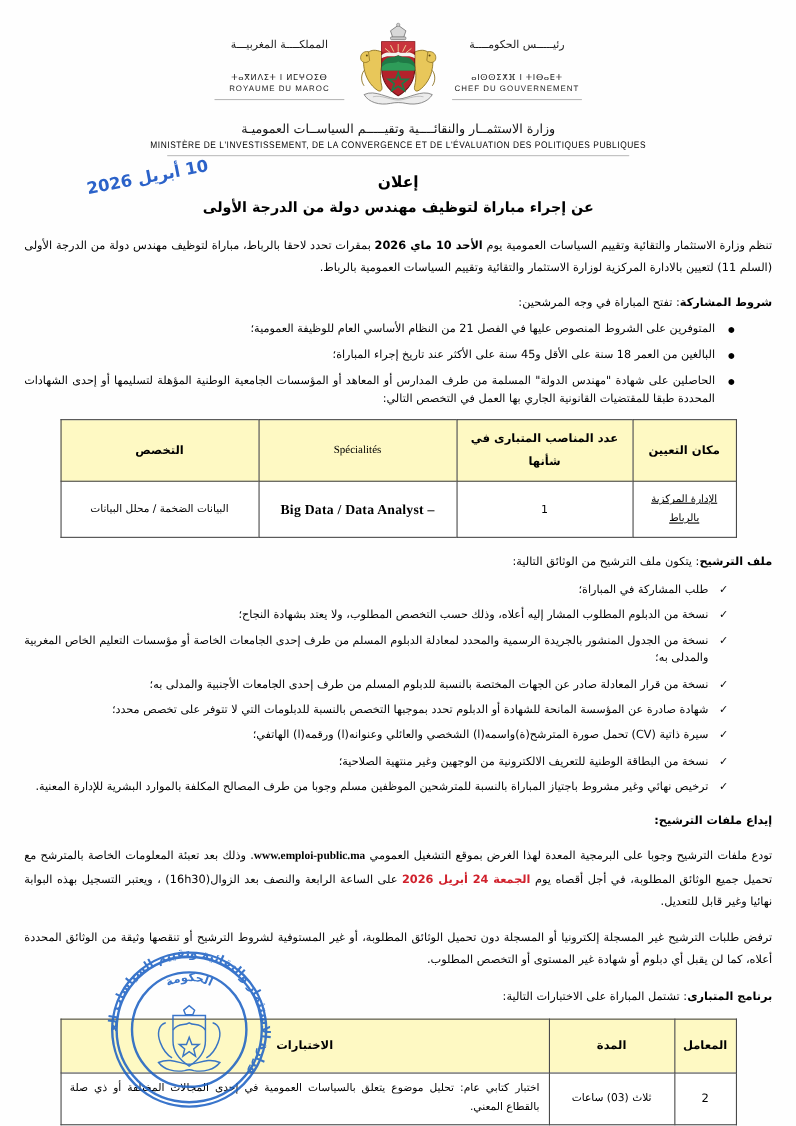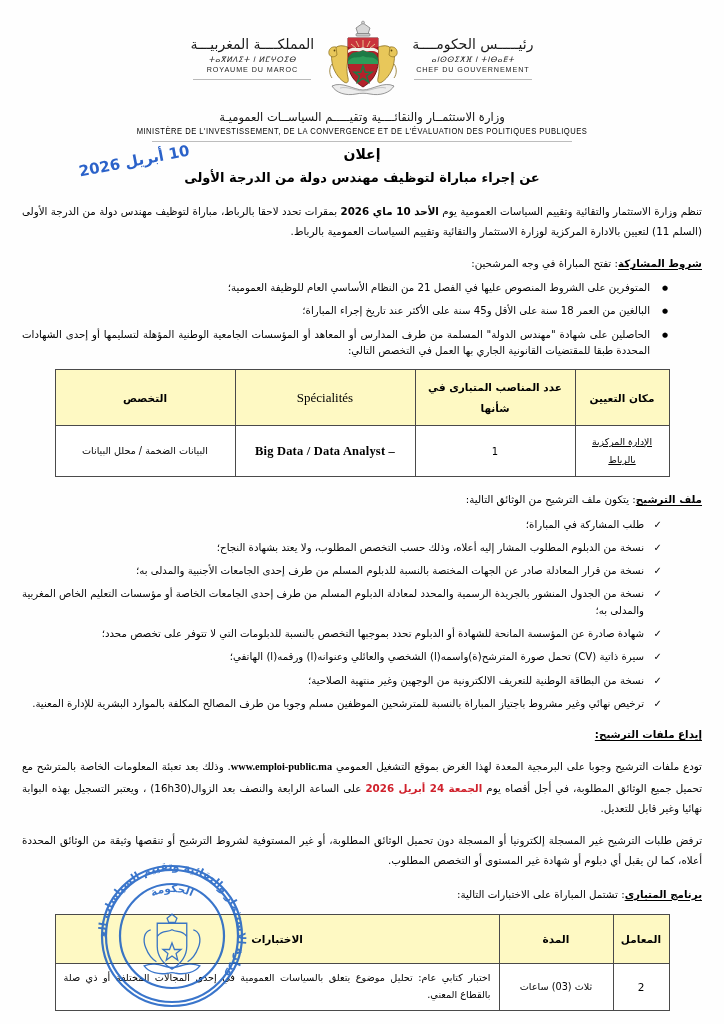--- a/index.html
+++ b/index.html
@@ -35,34 +35,33 @@
     padding-top: 20px;
     padding-inline: 200px;
   }
   .header-block {
     width: 128px;
     text-align: center;
     line-height: 1.25;
     padding-top: 16px;
   }
   .hb-ar {
-    font-size: 14px;
+    font-size: 10px;
     letter-spacing: 1.2px;
     color: #1a1a1a;
     white-space: nowrap;
     font-weight: 400;
   }
   .hb-tif {
     font-size: 7.5px;
     letter-spacing: 0.6px;
     color: #222;
     white-space: nowrap;
-    margin-top: 1px;
+    margin-top: 17px;
     font-family: "DejaVu Sans", sans-serif;
-    font-style: italic;
   }
   .hb-fr {
     font-size: 7.2px;
     letter-spacing: 0.9px;
     color: #1a1a1a;
     white-space: nowrap;
     margin-top: 1px;
     font-family: "Liberation Sans", sans-serif;
   }
   .hb-rule {
@@ -108,21 +107,21 @@
     transform: scaleY(1.15);
   }
   .min-rule {
     margin: 4px auto 0;
     width: 420px;
     height: 1px;
     background: #bdbdbd;
   }
 
   
-  .title-wrap { text-align: center; margin-top: 4px; }
+  .title-wrap { text-align: center; margin-top: 16px; }
   .title-1 {
     font-size: 14px;
     font-weight: bold;
     color: #000;
   }
   .title-2 {
     font-size: 13px;
     font-weight: bold;
     margin-top: 8px;
     color: #000;
@@ -147,21 +146,20 @@
     margin: 0 22px;
     font-size: 10.3px;
     line-height: 1.95;
     text-align: justify;
   }
   .para { margin-top: 12px; }
   .para.first { margin-top: 16px; }
   b, .bold { font-weight: bold; }
   .ul-head {
     font-weight: bold;
-    text-decoration: underline;
     text-underline-offset: 2px;
   }
 
   ul.bullets, ul.checks {
     list-style: none;
     margin: 6px 0 0;
     padding: 0 24px 0 0;
   }
   ul.bullets li, ul.checks li {
     position: relative;
@@ -219,21 +217,21 @@
   .tbl-spec col.c-place { width: 94px; }
   .tbl-spec td.spec-val {
     font-family: "Liberation Serif", serif;
     font-weight: bold;
     font-size: 12.5px;
     letter-spacing: 0.2px;
   }
   .tbl-spec th.th-spec {
     font-family: "Liberation Serif", serif;
     font-weight: normal;
-    font-size: 13px;
+    font-size: 10px;
     margin-left: 44px;
   }
   .tbl-spec td.place { font-size: 9.3px; text-decoration: underline; }
   .tbl-spec td.dom { font-size: 9.6px; }
 
   
   .tbl-exam col.c-exam { width: 444px; }
   .tbl-exam col.c-dur  { width: 114px; }
   .tbl-exam col.c-coef { width: 56px; }
   .tbl-exam td.exam {
@@ -384,22 +382,22 @@
         </tr>
       </tbody>
     </table>
 
     <div class="para">
       <span class="ul-head">ملف الترشيح</span><span>: يتكون ملف الترشيح من الوثائق التالية:</span>
     </div>
     <ul class="checks">
       <li>طلب المشاركة في المباراة؛</li>
       <li>نسخة من الدبلوم المطلوب المشار إليه أعلاه، وذلك حسب التخصص المطلوب، ولا يعتد بشهادة النجاح؛</li>
+      <li>نسخة من الجدول المنشور بالجريدة الرسمية والمحدد لمعادلة الدبلوم المسلم من طرف إحدى الجامعات الخاصة أو مؤسسات التعليم الخاص المغربية والمدلى به؛</li>
       <li>نسخة من قرار المعادلة صادر عن الجهات المختصة بالنسبة للدبلوم المسلم من طرف إحدى الجامعات الأجنبية والمدلى به؛</li>
-      <li>نسخة من الجدول المنشور بالجريدة الرسمية والمحدد لمعادلة الدبلوم المسلم من طرف إحدى الجامعات الخاصة أو مؤسسات التعليم الخاص المغربية والمدلى به؛</li>
       <li>شهادة صادرة عن المؤسسة المانحة للشهادة أو الدبلوم تحدد بموجبها التخصص بالنسبة للدبلومات التي لا تتوفر على تخصص محدد؛</li>
       <li>سيرة ذاتية (CV) تحمل صورة المترشح(ة)واسمه(ا) الشخصي والعائلي وعنوانه(ا) ورقمه(ا) الهاتفي؛</li>
       <li>نسخة من البطاقة الوطنية للتعريف الالكترونية من الوجهين وغير منتهية الصلاحية؛</li>
       <li>ترخيص نهائي وغير مشروط باجتياز المباراة بالنسبة للمترشحين الموظفين مسلم وجوبا من طرف المصالح المكلفة بالموارد البشرية للإدارة المعنية.</li>
     </ul>
 
     <div class="para">
       <span class="ul-head">إيداع ملفات الترشيح:</span>
     </div>
     <div class="para">

